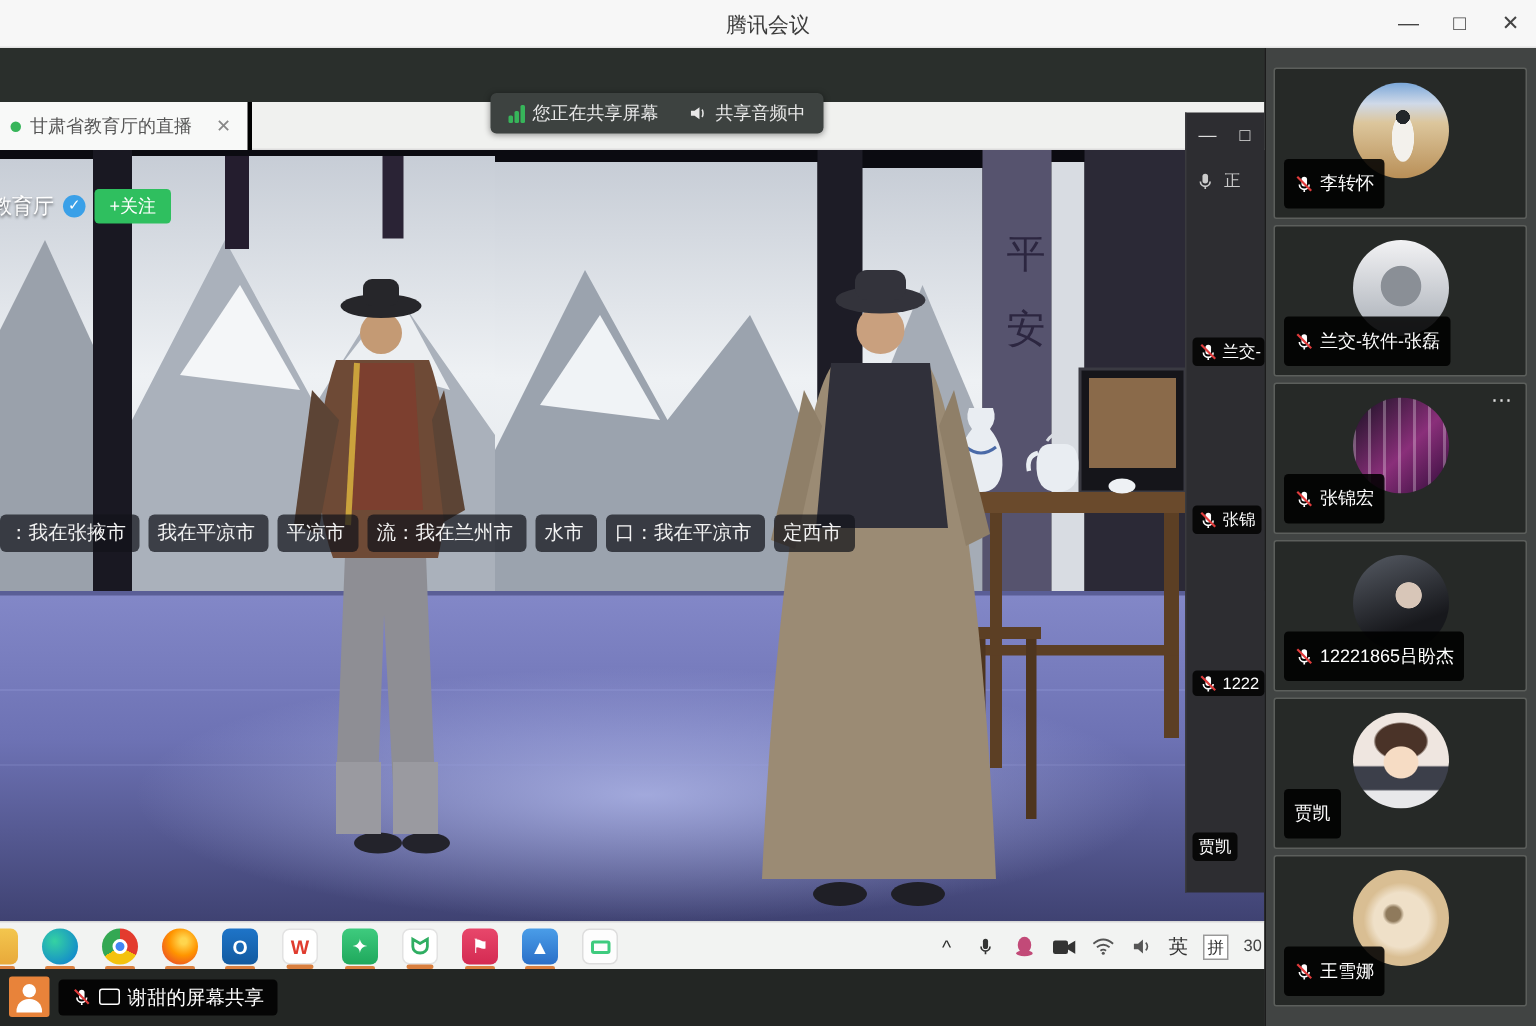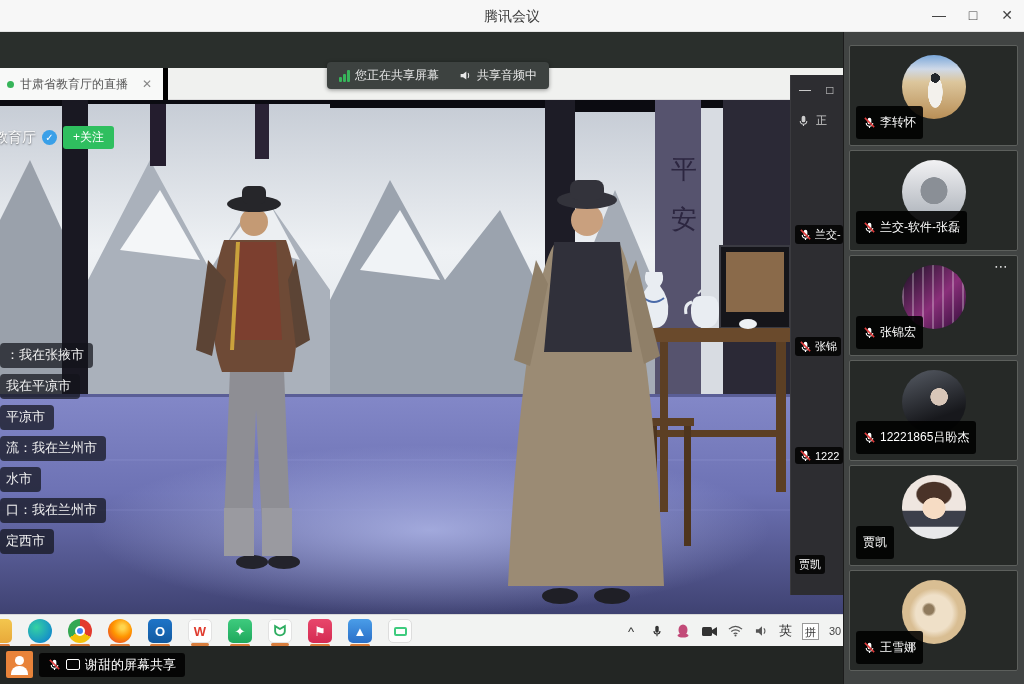--- a/index.html
+++ b/index.html
@@ -16,21 +16,21 @@
     line-height:30px; font-size:14px; color:#444; cursor:default; }
   .winbtn.min { right:68px; } .winbtn.max { right:34px; } .winbtn.close { right:0; }
 
   
   .meeting { position:absolute; left:0; top:32px; width:843px; height:652px; background:#2b2e2c; }
   .topdark { position:absolute; left:0; top:0; width:843px; height:36px; background:#2a2f2c; }
 
   .tabbar { position:absolute; left:0; top:36px; width:843px; height:32px; background:#f0f1ef;
     border-bottom:1px solid #ddd; }
   .tab { position:absolute; left:0; top:0; width:168px; height:32px; background:#f8f9f8;
-    border-right:5px solid #000000; font-size:12px; color:#555; line-height:32px; padding-left:20px; }
+    border-right:3px solid #000000; font-size:12px; color:#555; line-height:32px; padding-left:20px; }
   .tab .dot { position:absolute; left:7px; top:13px; width:7px; height:7px; border-radius:50%;
     background:#37b55a; }
   .tab .x { position:absolute; right:8px; top:0; width:16px; line-height:32px; color:#888; font-size:12px; text-align:center; }
 
   .sharepill { position:absolute; left:327px; top:30px; height:27px; background:#3d4240;
     border-radius:4px; display:flex; align-items:center; padding:0 12px; gap:20px;
     box-shadow:0 1px 4px rgba(0,0,0,.4); z-index:30; }
   .sharepill .seg { display:flex; align-items:center; gap:5px; color:#e8e8e8; font-size:12px; }
   .bars { display:flex; align-items:flex-end; gap:1px; height:12px; }
   .bars i { width:3px; background:#37b55a; border-radius:1px; }
@@ -40,21 +40,21 @@
   
   .video { position:absolute; left:0; top:68px; width:843px; height:514px; background:#101018; overflow:hidden; }
   .video svg.stage { position:absolute; left:0; top:0; }
 
   .channel-row { position:absolute; left:-6px; top:26px; display:flex; align-items:center; gap:6px; z-index:5; }
   .channel-name { color:#fff; font-size:14px; text-shadow:0 1px 2px rgba(0,0,0,.6); }
   .verify { width:15px; height:15px; border-radius:50%; background:#3aa0e8; color:#fff;
     font-size:10px; line-height:15px; text-align:center; }
   .follow { background:#2fbf5f; color:#fff; font-size:12px; padding:3px 10px; border-radius:3px;text-align:right; }
 
-  .chat { position:absolute; left:0; top:243px; z-index:5; display:flex; flex-direction:column; gap:6px; }
+  .chat { position:absolute; left:0; top:243px; z-index:5; display:flex; flex-direction:row; gap:6px; }
   .chat .msg { align-self:flex-start; background:rgba(18,20,26,.72); color:#f2f2f2; font-size:13px;
     padding:3px 9px 4px 6px; border-radius:4px; white-space:nowrap; }
 
   
   .mini { position:absolute; left:790px; top:43px; width:53px; height:520px; background:#2d2d31;
     z-index:20; border-left:1px solid #3a3a3e; }
   .mini .ctrls { position:absolute; top:8px; left:8px; color:#ddd; font-size:12px; letter-spacing:6px; }
   .mini .speaking { position:absolute; top:38px; left:6px; display:flex; gap:6px; align-items:center;
     color:#ccc; font-size:11px; overflow:hidden; width:46px; }
   .mini .mlabel { position:absolute; left:4px; display:flex; align-items:center; gap:3px;
@@ -291,21 +291,21 @@
         <span class="verify">✓</span>
         <span class="follow">+关注</span>
       </div>
 
       <div class="chat">
         <span class="msg">：我在张掖市</span>
         <span class="msg">我在平凉市</span>
         <span class="msg">平凉市</span>
         <span class="msg">流：我在兰州市</span>
         <span class="msg">水市</span>
-        <span class="msg">口：我在兰州市</span>
+        <span class="msg">口：我在平凉市</span>
         <span class="msg">定西市</span>
       </div>
     </div>
 
     <div class="mini">
       <div class="ctrls">— □</div>
       <div class="speaking">
         <svg class="micmute" viewBox="0 0 14 14">
           <rect x="5" y="2" width="4" height="7" rx="2" fill="#ccc"></rect>
           <path d="M3.5 7.5 a3.5 3.5 0 0 0 7 0 M7 11v2" stroke="#ccc" stroke-width="1.2" fill="none"></path>

